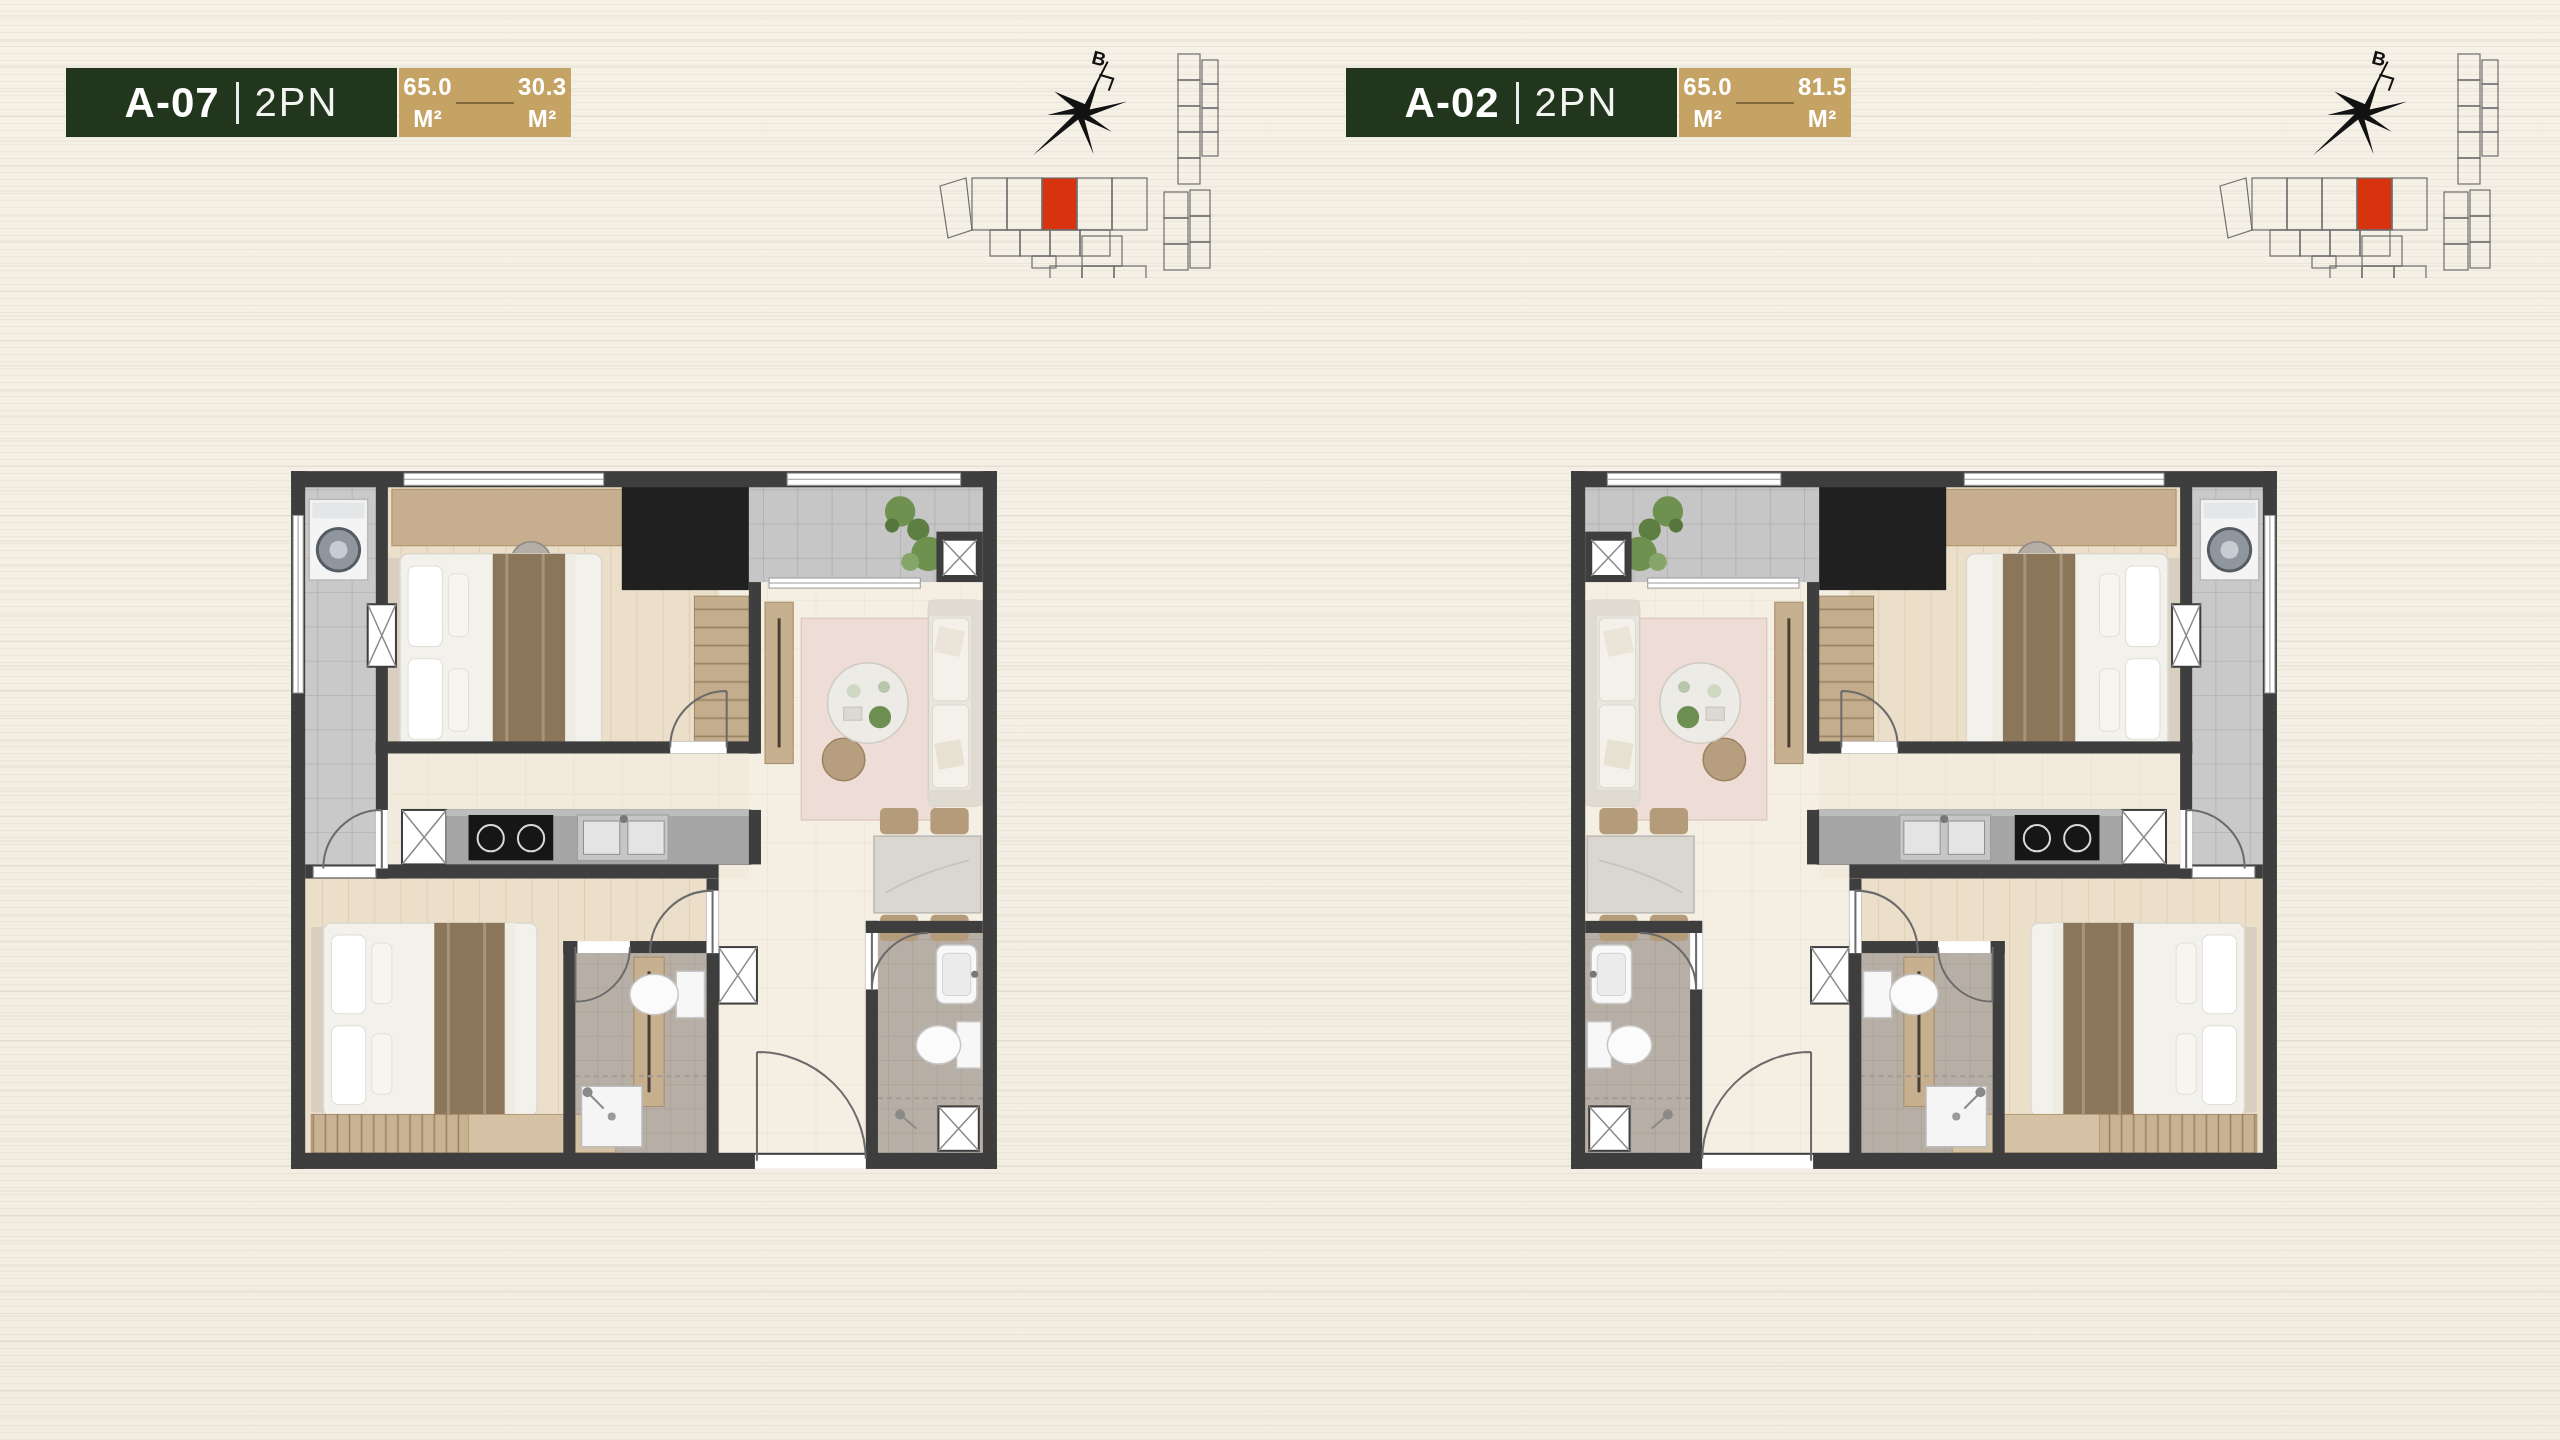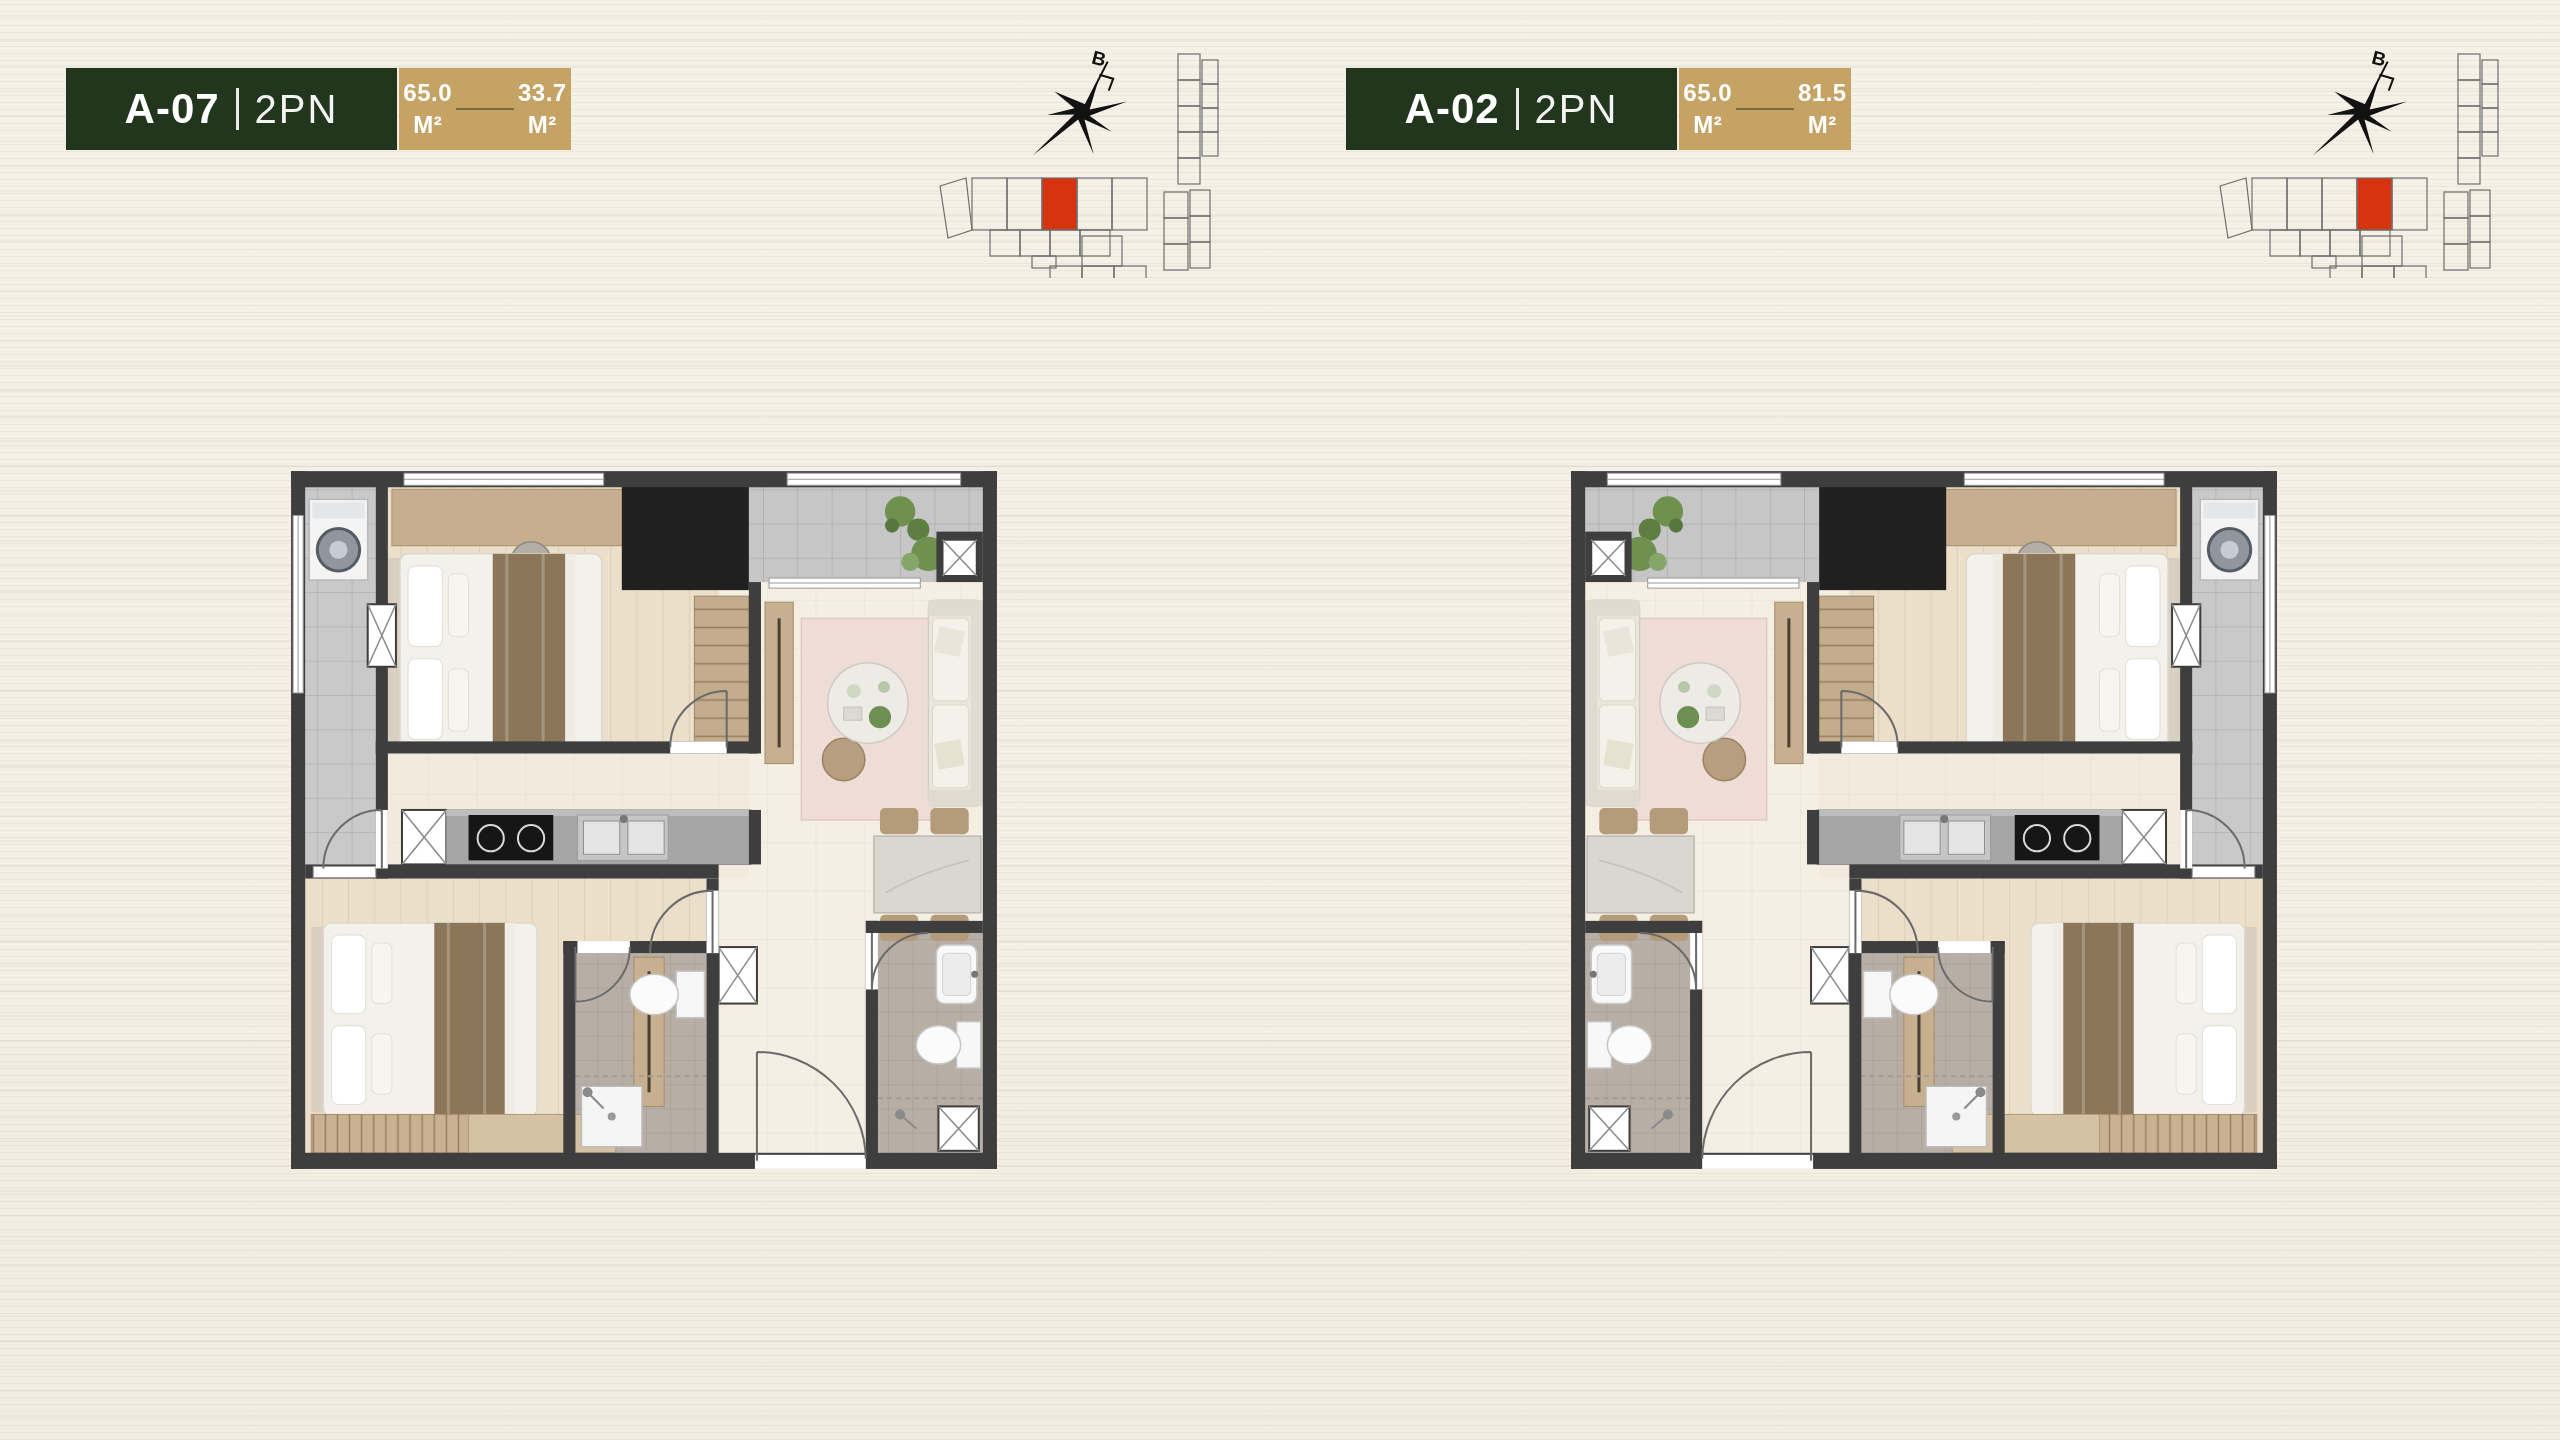--- a/index.html
+++ b/index.html
@@ -11,21 +11,21 @@
       repeating-linear-gradient(0deg, rgba(165,155,128,0.12) 0px, rgba(165,155,128,0.12) 1px, rgba(0,0,0,0) 1px, rgba(0,0,0,0) 7px),
       repeating-linear-gradient(0deg, rgba(0,0,0,0) 0px, rgba(0,0,0,0) 23px, rgba(120,110,88,0.06) 23px, rgba(120,110,88,0.06) 25px),
       linear-gradient(180deg,#f5f1e7 0%,#f2ede1 100%);
   }
   .page{position:relative;width:2560px;height:1440px;}
   .unit{position:absolute;top:0;width:1280px;height:1440px;}
   .unit.u0{left:0;}
   .unit.u1{left:1280px;}
 
   
-  .chip-row{position:absolute;left:66px;top:68px;display:flex;align-items:stretch;height:82px;}
+  .chip-row{position:absolute;left:66px;top:68px;display:flex;align-items:stretch;height:69px;}
   .chip-green{
     width:331px;background:#21361d;color:#ffffff;
     display:flex;align-items:center;justify-content:center;gap:16px;
   }
   .unit-code{font-size:42px;font-weight:700;letter-spacing:1px;}
   .chip-sep{width:3px;height:42px;background:rgba(255,255,255,0.9);}
   .unit-type{font-size:40px;font-weight:300;letter-spacing:2px;color:#f4f4f2;}
   .chip-tan{
     width:172px;background:#c4a365;color:#ffffff;margin-left:2px;
     display:flex;flex-direction:row;align-items:center;justify-content:center;
@@ -334,21 +334,21 @@
   <section class="unit u0">
     <div class="chip-row">
       <div class="chip-green">
         <span class="unit-code">A-07</span>
         <span class="chip-sep"></span>
         <span class="unit-type">2PN</span>
       </div>
       <div class="chip-tan">
         <div class="area-line">65.0 M²</div>
         <div class="area-divider"></div>
-        <div class="area-line">33.7 M²</div>
+        <div class="area-line">30.3 M²</div>
       </div>
     </div>
 
     <div class="keyplan">
       <svg viewBox="0 0 292 238" width="292" height="238">
         <rect y="138" width="35" height="52" fill="#d6330e" x="110"></rect>
         <use href="#keymap-static"></use>
       </svg>
       <span class="compass-b">B</span>
     </div>

